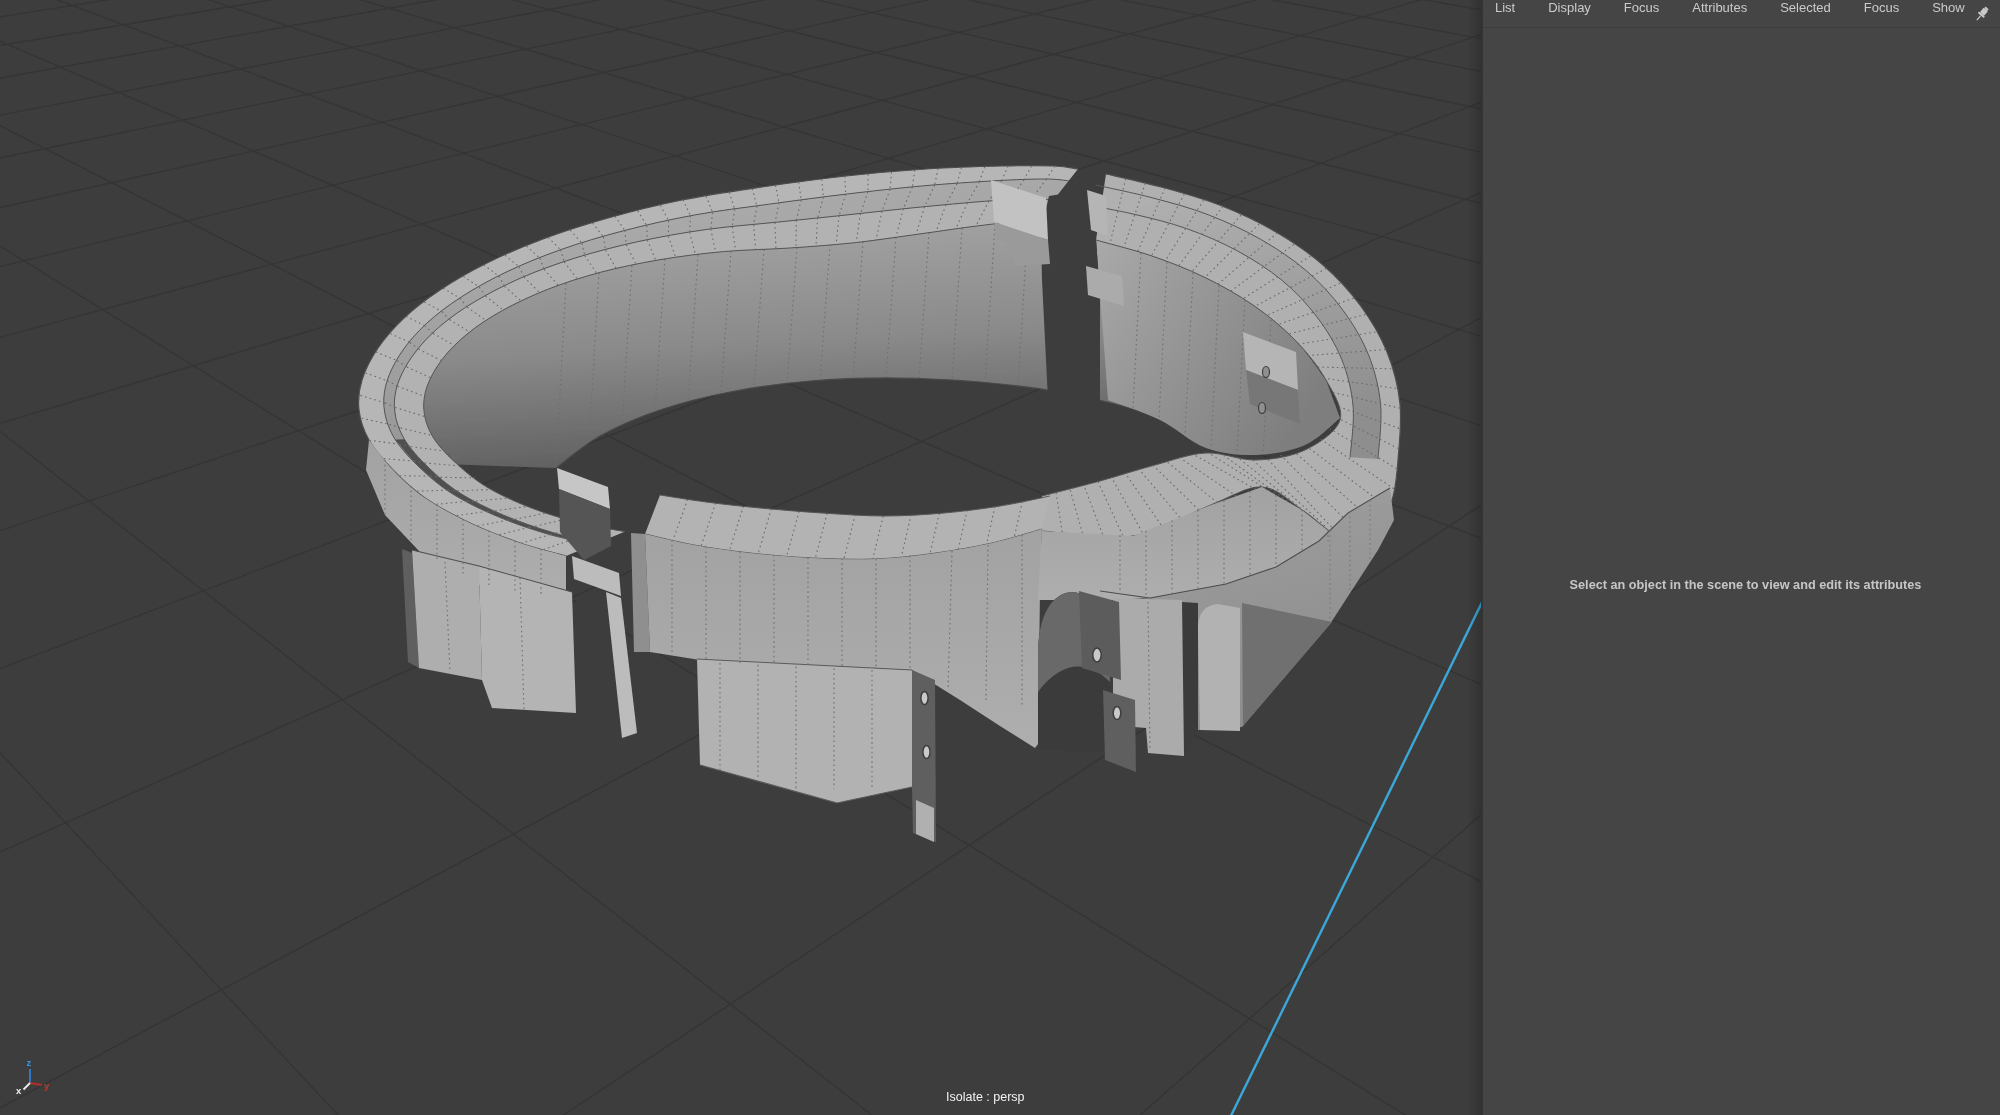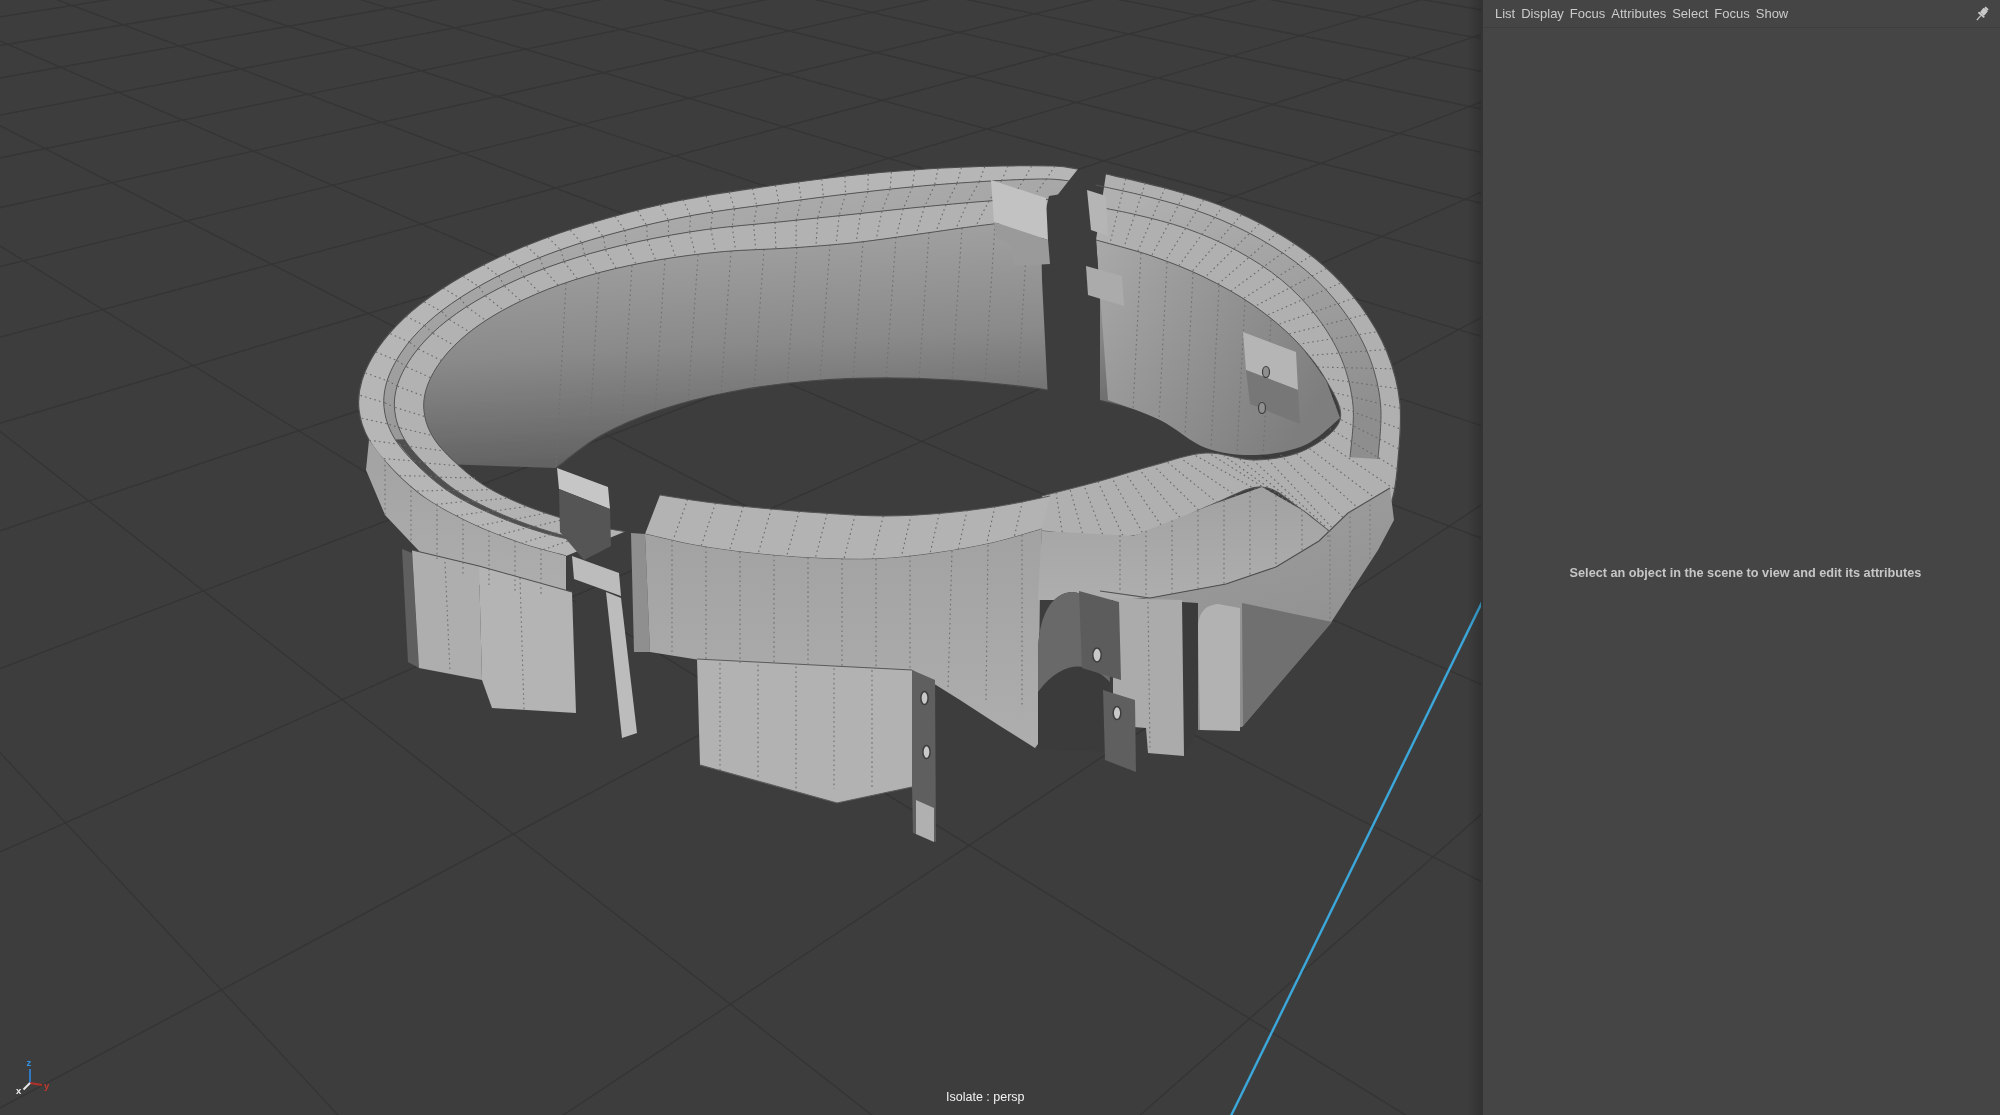--- a/index.html
+++ b/index.html
@@ -1,19 +1,19 @@
 <!DOCTYPE html>
 <html><head><meta charset="utf-8"><style>
 *{margin:0;padding:0;box-sizing:border-box}
 body{width:2000px;height:1115px;overflow:hidden;background:#454545;font-family:"Liberation Sans",sans-serif}
 #vp{position:absolute;left:0;top:0;width:1481px;height:1115px}
 #panel{position:absolute;left:1481px;top:0;width:519px;height:1115px;background:#454545;border-left:2px solid #333}
-#menu{position:absolute;left:12px;top:0;height:26px;display:flex;align-items:center;gap:6px;color:#cbcbcb;font-size:13px}
+#menu{position:absolute;left:12px;top:0;height:26px;display:flex;gap:33px;color:#cbcbcb;font-size:13px}
 #pin{position:absolute;right:7px;top:3px}
-#ctext{position:absolute;left:8px;right:0;top:566px;text-align:center;color:#c6c6c6;font-size:12.7px;font-weight:bold}
+#ctext{position:absolute;left:8px;right:0;top:578px;text-align:center;color:#c6c6c6;font-size:12.7px;font-weight:bold}
 #isolate{position:absolute;left:946px;top:1090px;color:#f2f2f2;font-size:12.5px;font-weight:normal}
 #gizmo{position:absolute;left:0;top:1040px}
 </style></head><body>
 <svg id="vp" width="1481" height="1115" viewBox="0 0 1481 1115">
     <g filter="url(#soft)">
       <defs>
         <filter id="soft" x="-2%" y="-2%" width="104%" height="104%">
           <feGaussianBlur stdDeviation="0.55"></feGaussianBlur>
         </filter>
         <linearGradient id="gIW" x1="0" y1="0" x2="0.18" y2="1">
@@ -548,21 +548,21 @@
     </defs>
     <rect x="1467" y="0" width="14" height="1115" fill="url(#edgeR)"></rect>
   </svg>
 <div id="panel">
  <div style="position:absolute;left:0;top:27px;width:100%;height:1px;background:#3e3e3e"></div>
     <div id="menu">
       <span>List</span>
       <span>Display</span>
       <span>Focus</span>
       <span>Attributes</span>
-      <span>Select</span>
+      <span>Selected</span>
       <span>Focus</span>
       <span>Show</span>
     </div>
  <svg id="pin" width="22" height="22" viewBox="0 0 22 22">
       <g transform="rotate(40 11 11)" fill="#c9c9c9">
         <rect x="9" y="3" width="4" height="2"></rect>
         <rect x="8.2" y="5" width="5.6" height="6" rx="1"></rect>
         <rect x="7" y="11" width="8" height="2" rx="1"></rect>
         <rect x="10.4" y="13" width="1.2" height="6"></rect>
       </g>

